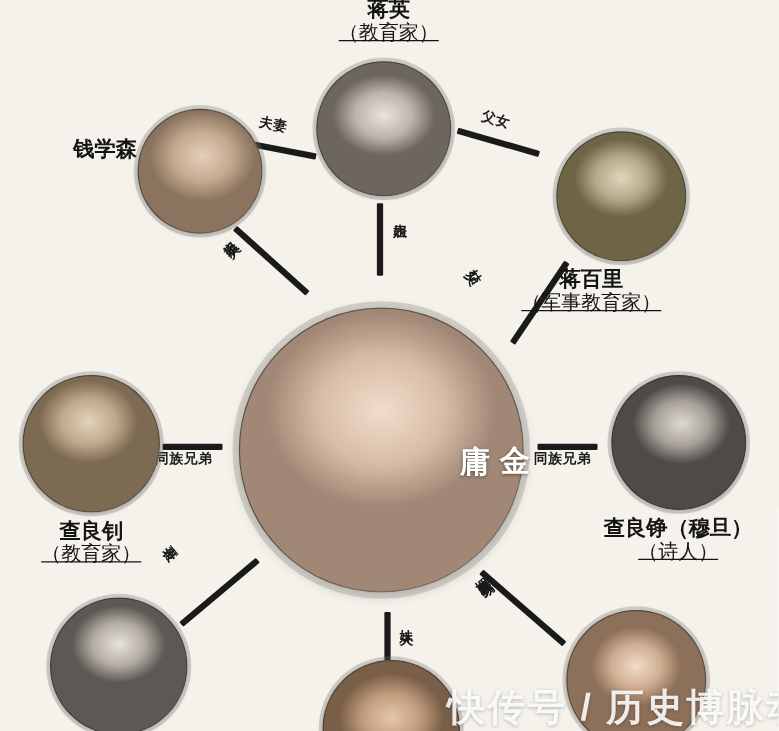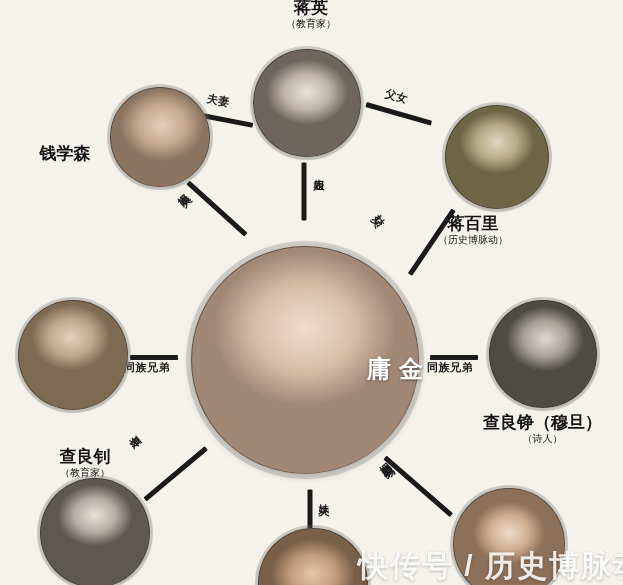--- a/index.html
+++ b/index.html
@@ -74,23 +74,24 @@
     line-height: 1.18;
     color: #141414;
     white-space: nowrap;
   }
   .name-main {
     font-size: 17px;
     font-weight: 700;
     font-family: "Liberation Serif", "DejaVu Serif", serif;
   }
   .name-sub {
-    font-size: 10px;
+    font-size: 16px;
     font-weight: 400;
     font-family: "Liberation Serif", "DejaVu Serif", serif;
+    text-decoration: underline;
   }
 
   
   #center-node .portrait {
     box-shadow: 0 0 0 5px rgba(150,146,140,0.35),
                 0 2px 10px rgba(0,0,0,0.22);
   }
   .center-label {
     position: absolute;
     writing-mode: vertical-rl;
@@ -194,50 +195,50 @@
     <div class="name-block" style="left:241px; top:-2px; width:140px;">
       <div class="name-main">蒋英</div>
       <div class="name-sub">（教育家）</div>
     </div>
     <div class="portrait" style="left:253px; top:49px; width:108px; height:108px;">
       <div class="face f-jiangying"></div>
     </div>
   </div>
 
   <div class="node">
-    <div class="name-block" style="left:5px; top:110px; width:120px;margin-top:34px;">
+    <div class="name-block" style="left:24px; top:110px; width:120px;">
       <div class="name-main">钱学森</div>
     </div>
     <div class="portrait" style="left:110px; top:87px; width:100px; height:100px;">
       <div class="face f-qianxuesen"></div>
     </div>
   </div>
 
   <div class="node">
     <div class="portrait" style="left:445px; top:105px; width:104px; height:104px;">
       <div class="face f-jiangbaili"></div>
     </div>
     <div class="name-block" style="left:408px; top:214px; width:130px;">
       <div class="name-main">蒋百里</div>
-      <div class="name-sub">（历史博脉动）</div>
+      <div class="name-sub">（军事教育家）</div>
     </div>
   </div>
 
   <div class="node" id="center-node">
     <div class="portrait" style="left:191px; top:246px; width:228px; height:228px;">
       <div class="face f-jinyong"></div>
     </div>
     <div class="center-label" style="left:363px; top:336px;">金庸</div>
   </div>
 
   <div class="node">
     <div class="portrait" style="left:18px; top:300px; width:110px; height:110px;">
       <div class="face f-chaliangzhao"></div>
     </div>
-    <div class="name-block" style="left:20px; top:415px; width:130px;margin-top:32px;">
+    <div class="name-block" style="left:8px; top:415px; width:130px;">
       <div class="name-main">查良钊</div>
       <div class="name-sub">（教育家）</div>
     </div>
   </div>
 
   <div class="node">
     <div class="portrait" style="left:489px; top:300px; width:108px; height:108px;">
       <div class="face f-chaliangzheng"></div>
     </div>
     <div class="name-block" style="left:455px; top:413px; width:175px;">

